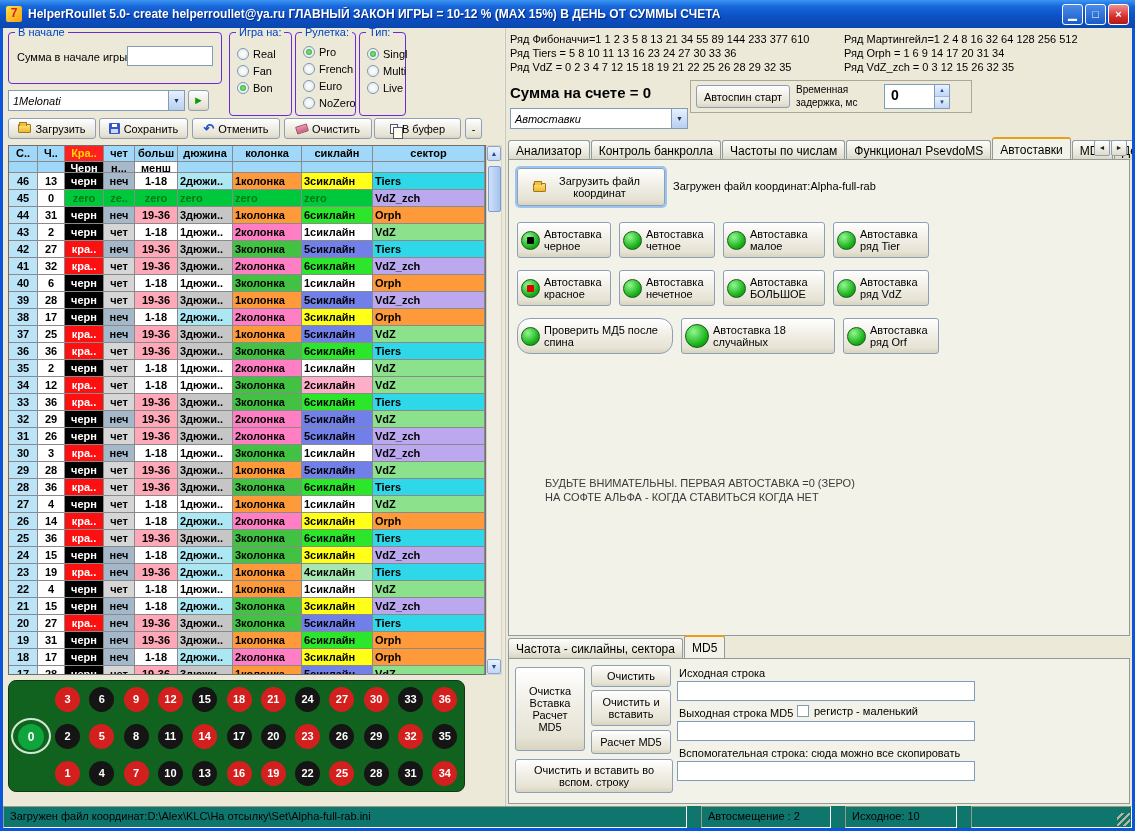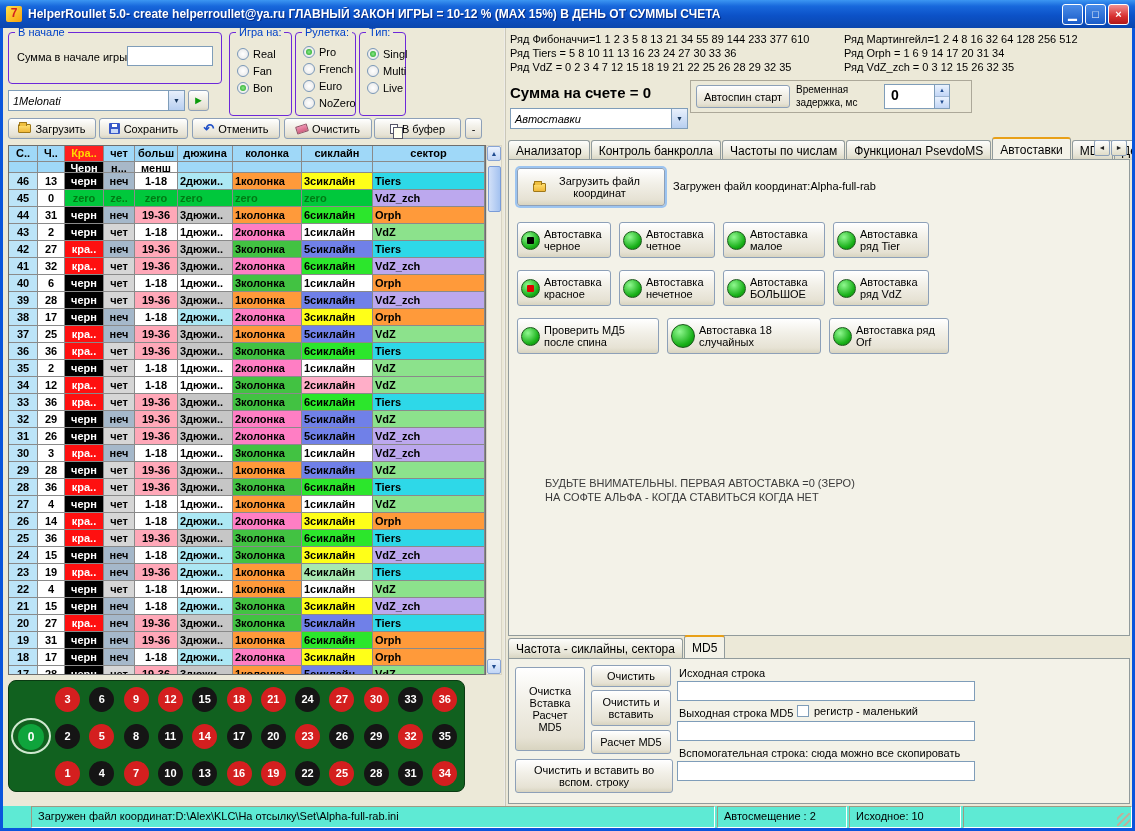--- a/index.html
+++ b/index.html
@@ -111,21 +111,21 @@
   .bicon.big { width:24px; height:24px; }
   .bicon.bsq:after,.bicon.rsq:after { content:''; position:absolute; inset:5px; background:#000; border-radius:1px; }
   .bicon.rsq:after { background:#E00000; }
   .warning { position:absolute; left:36px; top:316px; line-height:14px; color:#3A3A3A; }
 
   .bottompanel { position:absolute; left:2px; top:630px; width:622px; height:146px; border:1px solid #919B9C; background:#F3F2E8; }
   .cb { position:absolute; display:flex; align-items:center; gap:5px; }
   .cbbox { width:12px; height:12px; border:1px solid #7F9DB9; background:#fff; flex:none; }
 
   
-  .statusbar { position:absolute; left:3px; right:3px; bottom:3px; height:22px; background:#5eead4; display:flex; gap:2px; z-index:55;padding-left:28px; }
+  .statusbar { position:absolute; left:3px; right:3px; bottom:3px; height:22px; background:#0f766e; display:flex; gap:14px; z-index:55; }
   .sbsec { border:1px solid; border-color:#9D9A84 #FFFFFF #FFFFFF #9D9A84; padding:3px 6px; white-space:nowrap; overflow:hidden; }
   .grip { position:absolute; right:1px; bottom:1px; width:13px; height:13px;
     background:repeating-linear-gradient(135deg,transparent 0 3px,#B8B4A0 3px 5px); }
 </style>
 </head>
 <body>
 
 <div class="win">
   <div class="frame fl"></div>
   <div class="frame fr"></div>
@@ -730,29 +730,29 @@
           <div class="btn betbtn" style="width: 102px;">
             <span class="bicon"></span>
             <span class="blab">Автоставка БОЛЬШОЕ</span>
           </div>
           <div class="btn betbtn" style="width: 96px;">
             <span class="bicon"></span>
             <span class="blab">Автоставка ряд VdZ</span>
           </div>
         </div>
       <div class="bet-row" style="top:158px">
-          <div class="btn betbtn" style="width: 142px;">
+          <div class="btn betbtn" style="width: 156px; border-radius: 13px;">
             <span class="bicon"></span>
             <span class="blab">Проверить МД5 после спина</span>
           </div>
           <div class="btn betbtn" style="width: 154px;">
             <span class="bicon big"></span>
             <span class="blab">Автоставка 18 случайных</span>
           </div>
-          <div class="btn betbtn" style="width: 120px;">
+          <div class="btn betbtn" style="width: 96px;">
             <span class="bicon"></span>
             <span class="blab">Автоставка ряд Orf</span>
           </div>
         </div>
 
       <div class="warning">
         <div>БУДЬТЕ ВНИМАТЕЛЬНЫ. ПЕРВАЯ АВТОСТАВКА =0 (ЗЕРО)</div>
         <div>НА СОФТЕ АЛЬФА - КОГДА СТАВИТЬСЯ КОГДА НЕТ</div>
       </div>
     </div>

